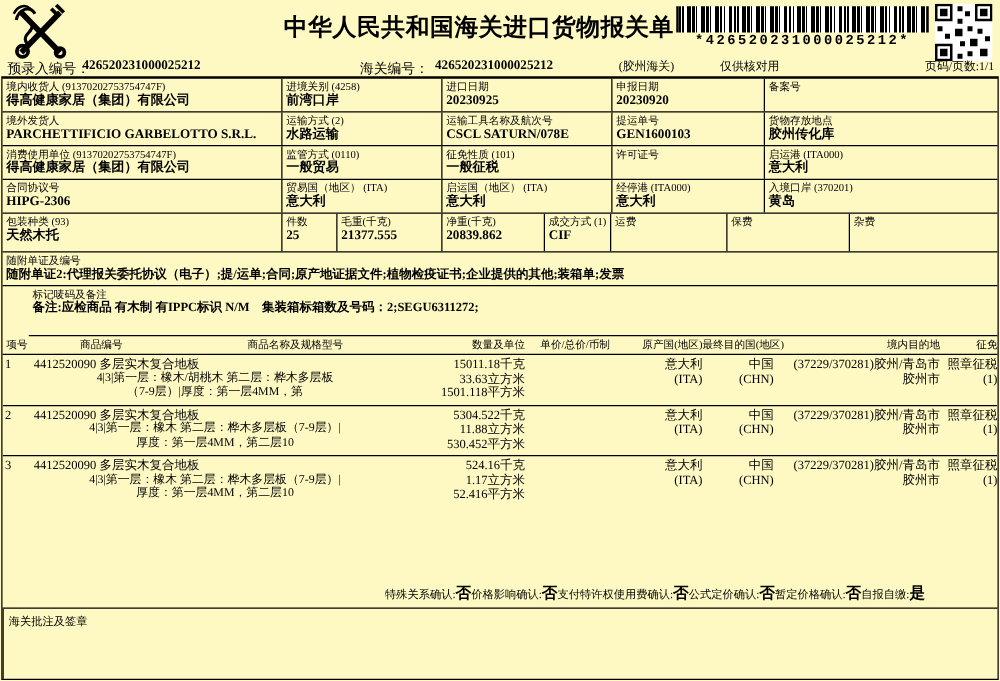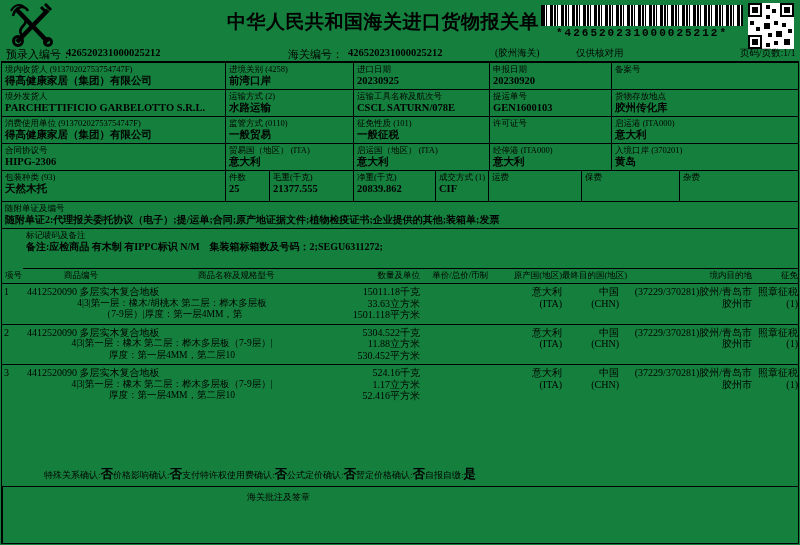--- a/index.html
+++ b/index.html
@@ -1,16 +1,16 @@
 <!DOCTYPE html>
 <html><head>
 <meta charset="utf-8">
 <style>
   html,body{margin:0;padding:0;background:#d9d9d9;}
-  .sheet{position:relative;width:800px;height:545px;background:#15803d;margin:0 auto;
+  .sheet{position:relative;width:800px;height:545px;background:#fef9c3;margin:0 auto;
          font-family:"Liberation Serif","DejaVu Serif",serif;color:#000;overflow:hidden;}
   
   .emblem{position:absolute;left:8px;top:3px;width:48px;height:46px;}
   .title{position:absolute;left:218px;top:9px;width:330px;text-align:center;
          font-size:19px;font-weight:600;letter-spacing:.5px;white-space:nowrap;}
   .bcwrap{position:absolute;left:541px;top:5px;width:202px;}
   .bars{height:21px;background:
       repeating-linear-gradient(90deg,#000 0 2px,#fff 2px 3px,#000 3px 4px,#fff 4px 7px,#000 7px 10px,#fff 10px 11px);
       border-left:2px solid #000;border-right:2px solid #000;}
   .bctext{font-family:"Liberation Mono","DejaVu Sans Mono",monospace;font-size:11px;font-weight:bold;
@@ -38,27 +38,27 @@
   .ihdr div{white-space:nowrap;}
   .items{flex:1 1 auto;overflow:hidden;}
   .item{font-size:10px;line-height:11.5px;padding:2px 0 3px 0;}
   .item + .item{border-top:1px solid #000;}
   .c-center{text-align:right;}
   .c-right{text-align:right;}
   .iname{padding-left:3px;white-space:nowrap;}
   .ispec{text-align:center;white-space:nowrap;font-size:9.5px;}
   
   .confirm{height:26px;border-bottom:1px solid #000;display:flex;align-items:center;
-           justify-content:flex-start;padding:0 58px 0 42px;box-sizing:border-box;}
+           justify-content:flex-end;padding:0 58px 0 42px;box-sizing:border-box;}
   .confirm .lab{font-size:9px;}
   .confirm .ans{font-size:12.5px;font-weight:bold;}
   
   .footer{height:56px;display:grid;grid-template-columns:552px auto;box-sizing:border-box;}
   .f-left{padding:5px 0 0 0;}
-  .f-right{border-left:1px solid #000;padding:4px 4px;font-size:9px;text-align:center;}
+  .f-right{border-left:1px solid #000;padding:4px 4px;font-size:9px;}
   .f-line1{display:flex;align-items:baseline;font-size:9px;white-space:nowrap;}
   .f-line2{display:flex;align-items:baseline;margin-top:7px;font-size:9px;white-space:nowrap;}
   .statement{margin-left:auto;width:215px;font-size:9px;line-height:11px;white-space:normal;}
   .sm{font-size:11px;} .bd{font-weight:bold;font-size:10.5px;}
 </style>
 </head>
 <body>
 
 <div class="sheet">
 

